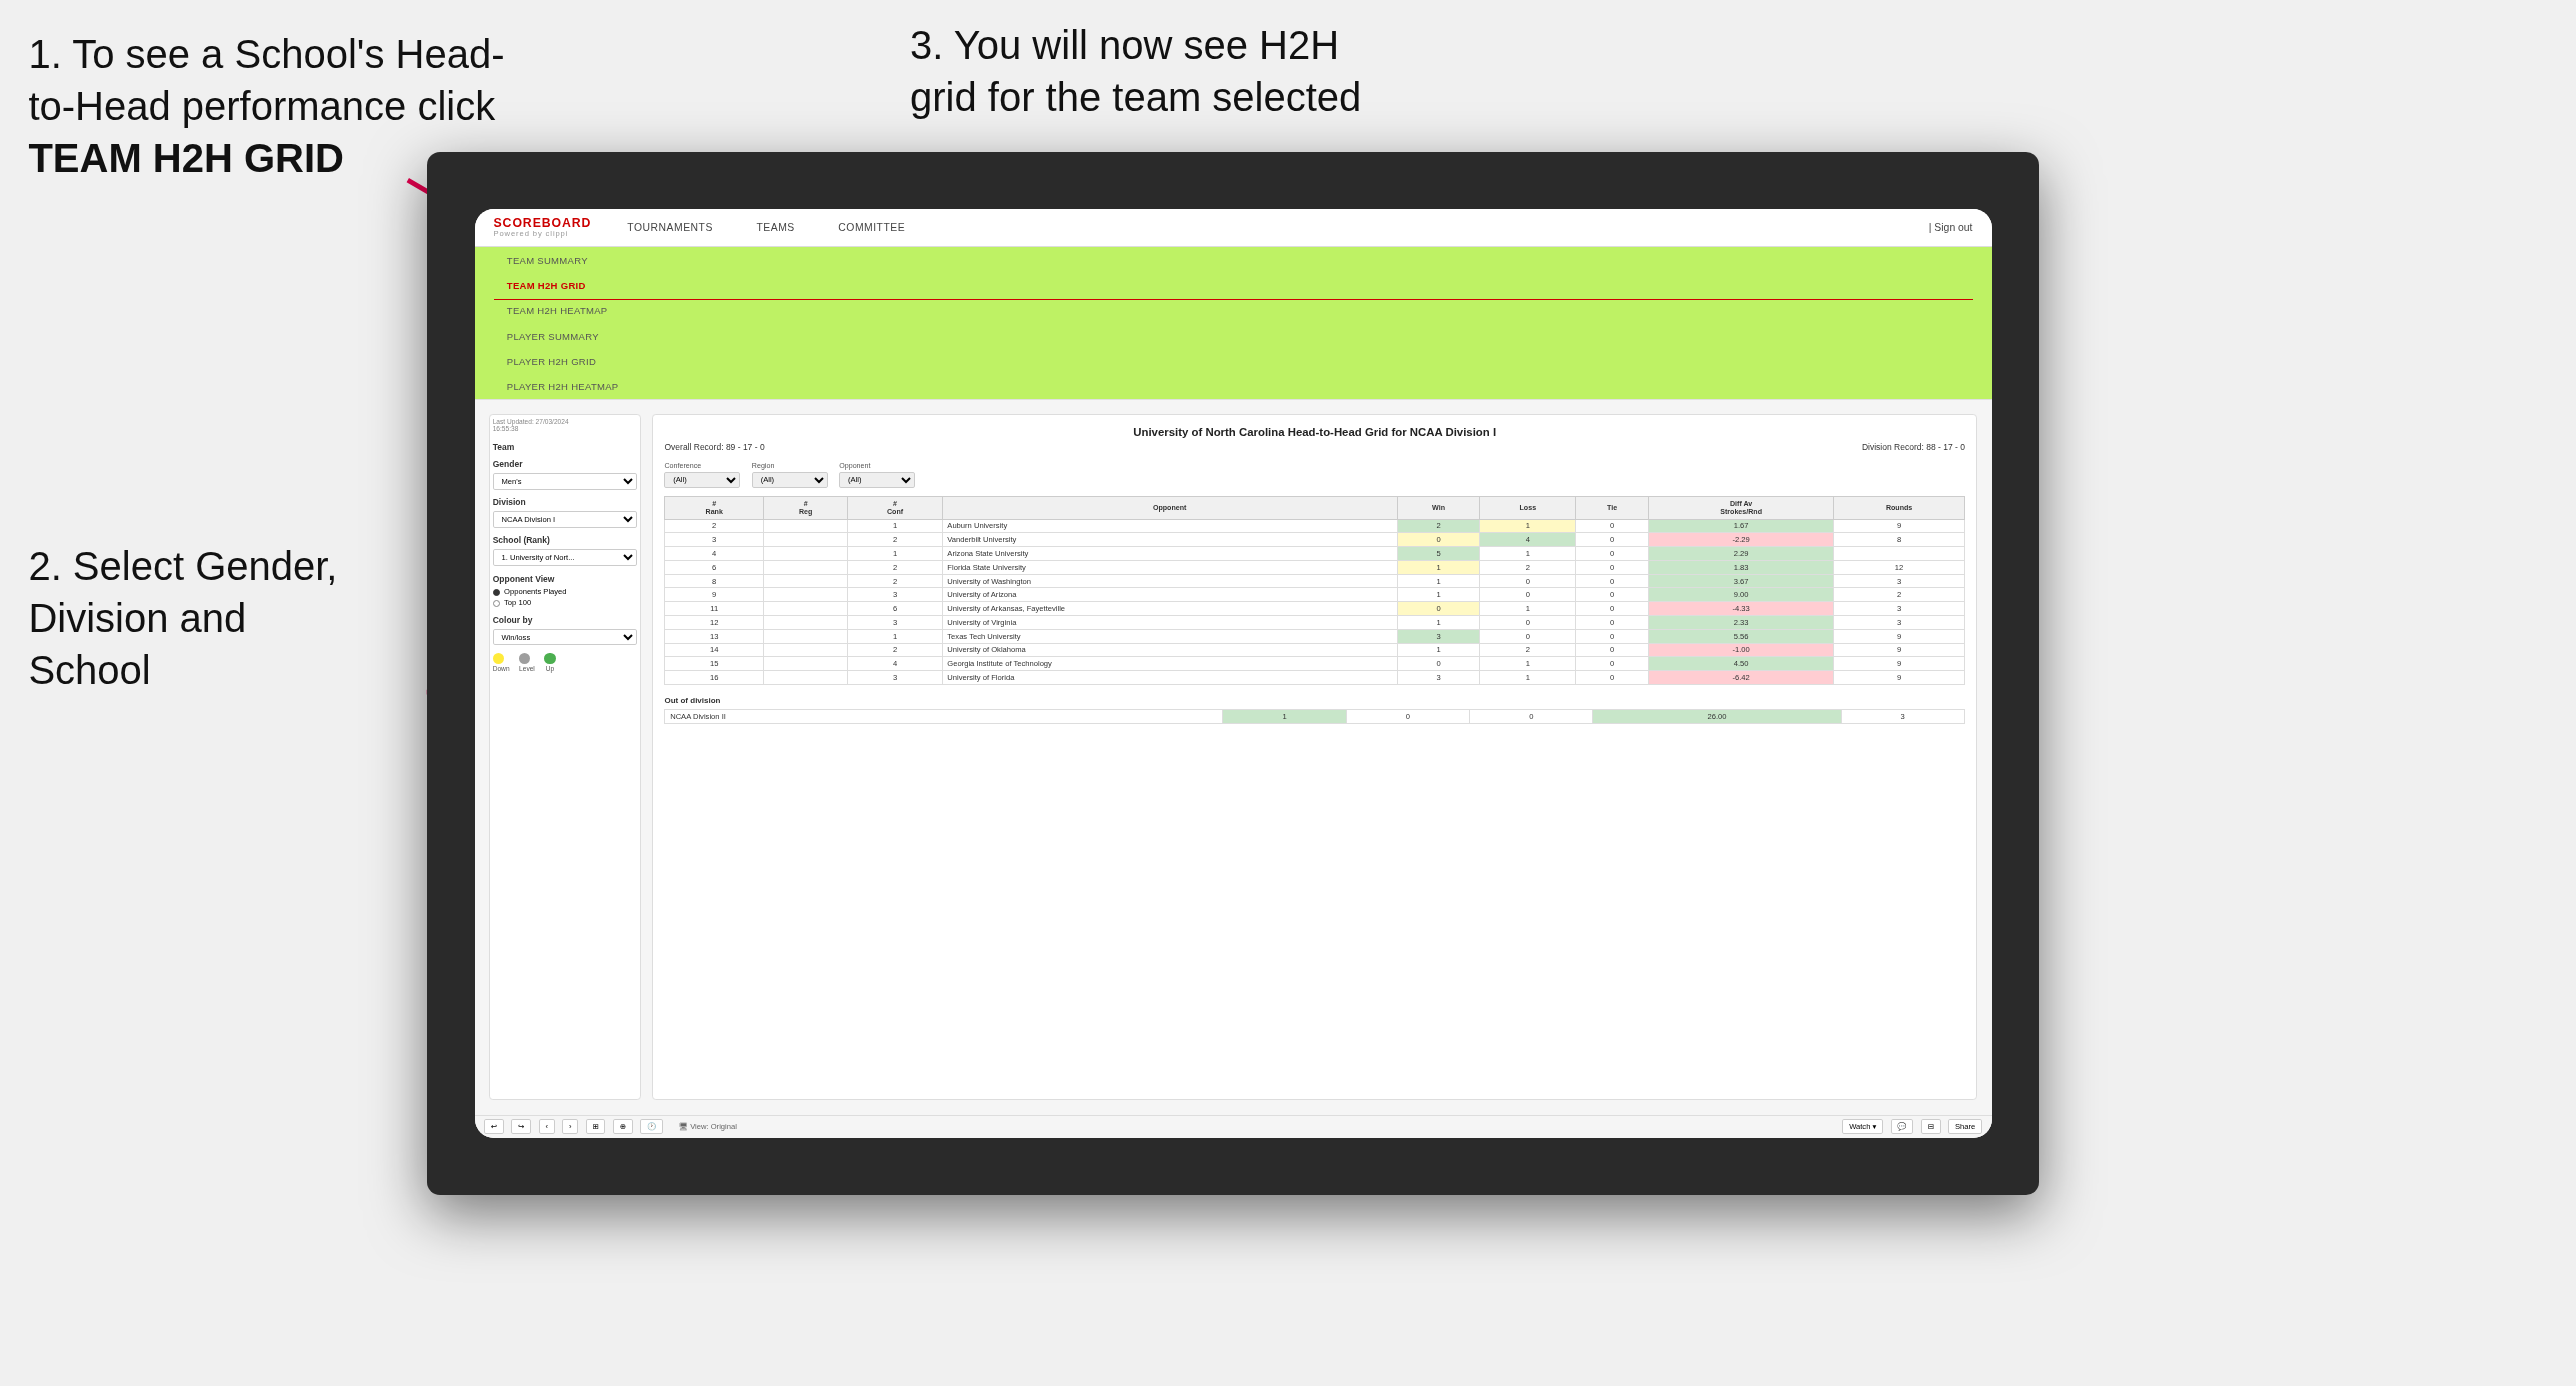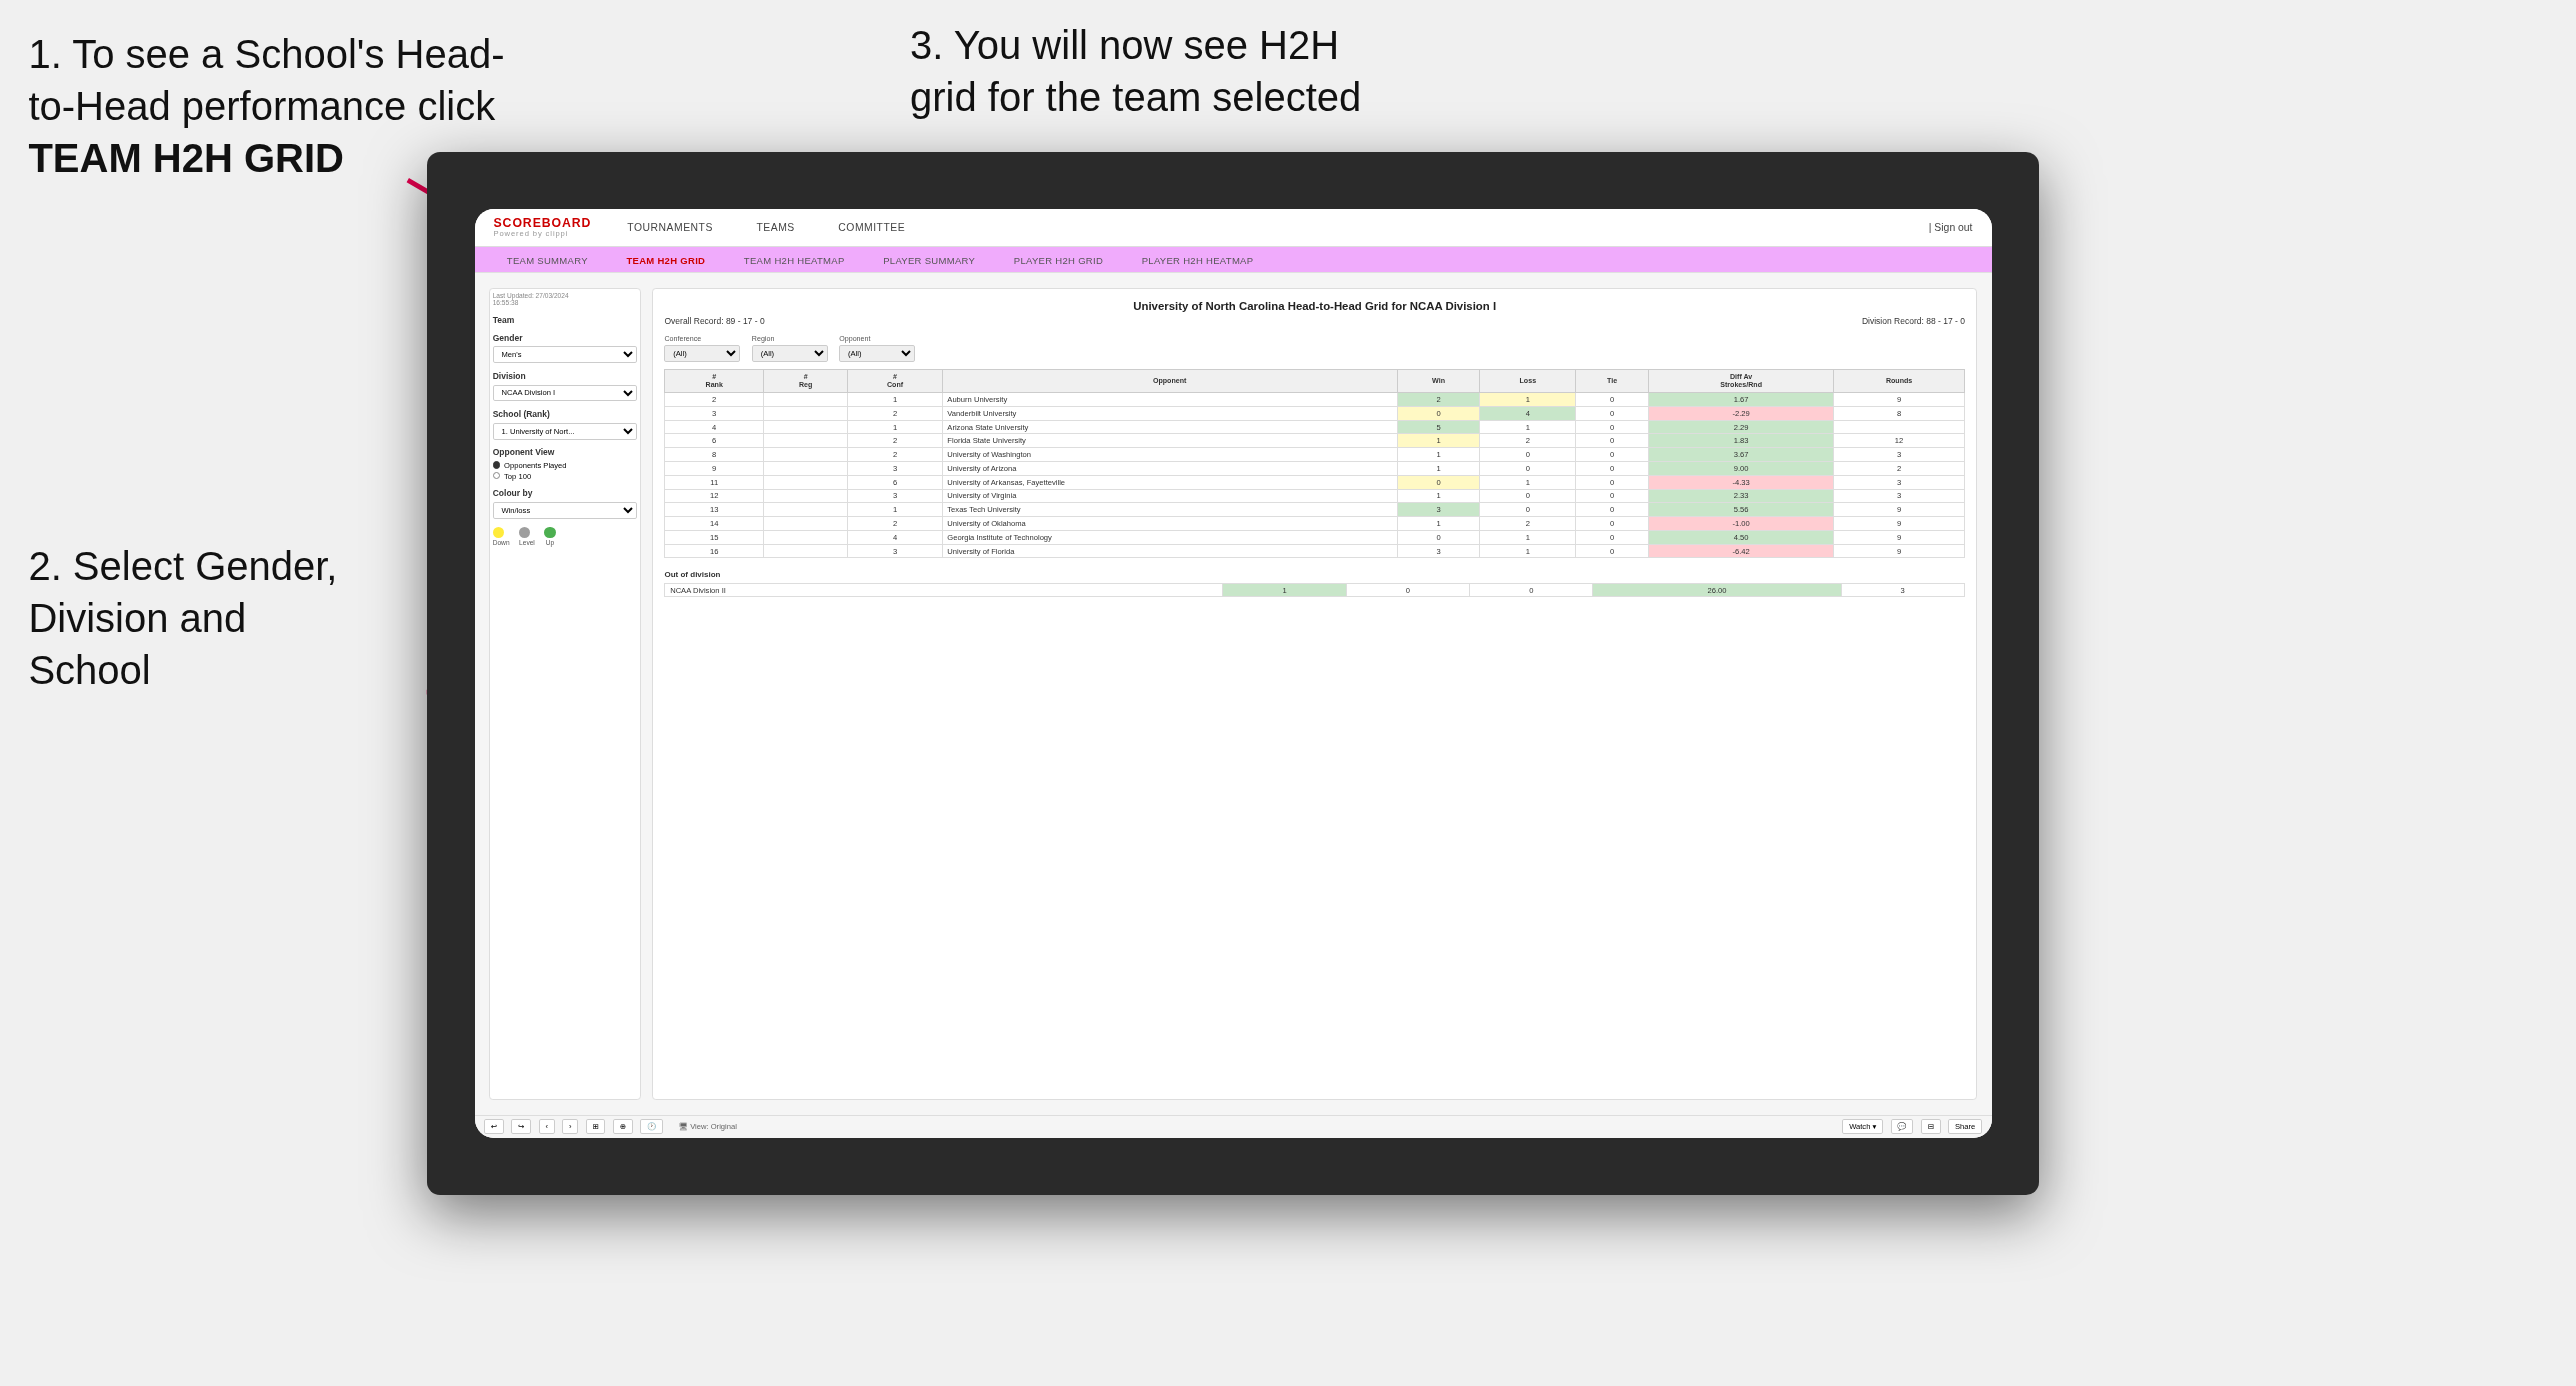--- a/index.html
+++ b/index.html
@@ -75,25 +75,26 @@
       letter-spacing: 0.5px;
     }
     .nav-sign-out {
       margin-left: auto;
       font-size: 10.4px;
       color: #444;
     }
 
     
     .sub-nav {
-      background: #f0abfc;
+      background: #bef264;
       border-bottom: 1.9px solid #e0e0e0;
       padding: 0 19px;
       display: flex;
-      gap: 12px;
+      gap: 0;
+      flex-direction: column;
     }
     .sub-nav-item {
       font-size: 9.5px;
       color: #555;
       padding: 7.6px 13.3px;
       cursor: pointer;
       text-transform: uppercase;
       letter-spacing: 0.3px;
       border-bottom: 1.9px solid transparent;
       margin-bottom: -1.9px;
@@ -138,21 +139,21 @@
     }
     .panel-select {
       width: 100%;
       font-size: 7.6px;
       padding: 1.9px 3.8px;
       border: 0.9px solid #ccc;
       border-radius: 1.9px;
       background: #fff;
     }
     .panel-radio-group { margin-top: 3.8px; }
-    .panel-radio { display: flex; align-items: flex-start; gap: 3.8px; font-size: 7.6px; margin-bottom: 1.9px; }
+    .panel-radio { display: flex; align-items: flex-end; gap: 3.8px; font-size: 7.6px; margin-bottom: 1.9px; }
     .radio-dot {
       width: 7.6px; height: 7.6px;
       border-radius: 50%;
       border: 0.9px solid #888;
       background: #fff;
     }
     .radio-dot.selected { background: #333; border-color: #333; }
     .color-legend { display: flex; gap: 9.5px; margin-top: 7.6px; }
     .color-dot { width: 11.4px; height: 11.4px; border-radius: 50%; }
     .color-label { font-size: 6.6px; color: #555; margin-top: 0.9px; }

